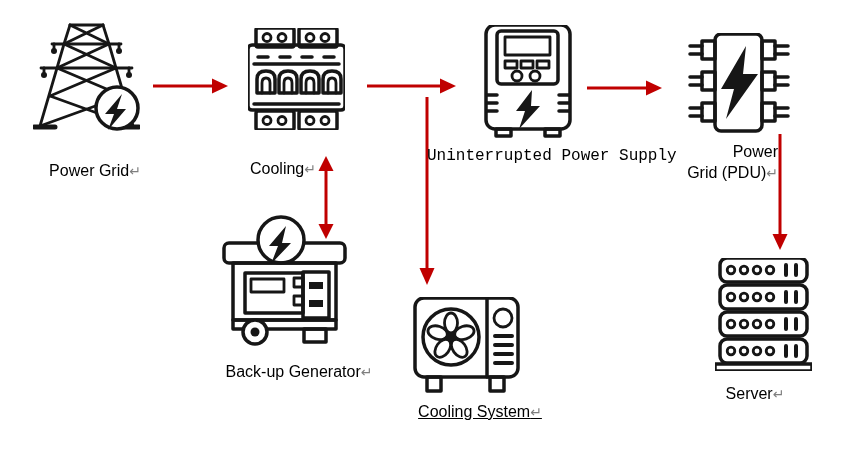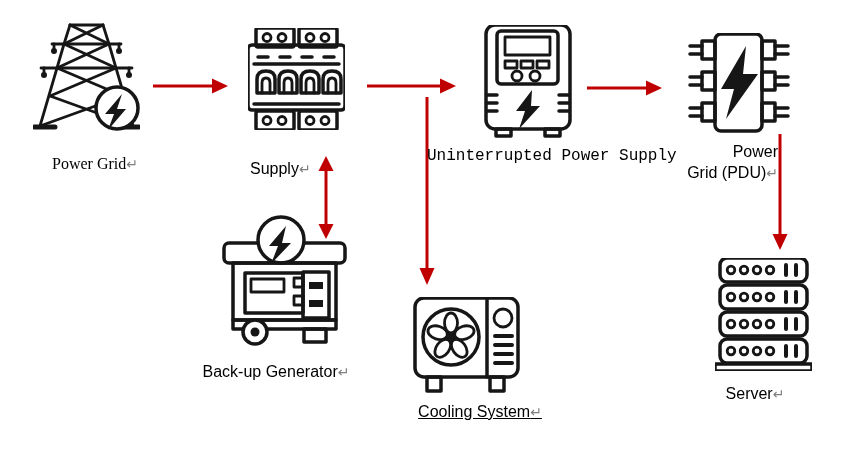--- a/index.html
+++ b/index.html
@@ -31,26 +31,26 @@
   .mark{color:var(--return-mark-gray);font-size:14px;}
   
   #icon-grid{position:absolute;left:33px;top:22px;}
   #icon-switch{position:absolute;left:248px;top:28px;}
   #icon-ups{position:absolute;left:484px;top:25px;}
   #icon-pdu{position:absolute;left:688px;top:33px;}
   #icon-server{position:absolute;left:715px;top:258px;}
   #icon-generator{position:absolute;left:218px;top:213px;}
   #icon-cooling{position:absolute;left:413px;top:297px;}
   
-  #label-grid{left:10px;top:154px;width:170px;font-family:Liberation Serif, serif;}
+  #label-grid{left:10px;top:161px;width:170px;}
   #label-switch{left:250px;top:159px;}
   #label-ups{left:427px;top:146px;width:220px;line-height:21px;font-family:Liberation Mono, monospace;}
   #label-pdu{left:686px;top:141px;width:92px;line-height:21px;text-align:right;}
   #label-server{left:700px;top:384px;width:110px;}
-  #label-generator{left:181px;top:362px;width:190px;}
+  #label-generator{left:204px;top:362px;width:190px;}
   #label-cooling{left:400px;top:402px;width:160px;text-decoration:underline;}
 </style>
 </head>
 <body>
 
 <div class="canvas">
 
   <svg class="connectors" viewBox="0 0 851 457">
     <g>
       <line x1="153" y1="86" x2="214" y2="86"></line>
@@ -135,21 +135,21 @@
           <circle cx="34" cy="9.5" r="4"></circle>
         <circle cx="62" cy="9.5" r="4"></circle>
           <circle cx="77" cy="9.5" r="4"></circle>
         <circle cx="19" cy="92.5" r="4"></circle>
           <circle cx="34" cy="92.5" r="4"></circle>
         <circle cx="62" cy="92.5" r="4"></circle>
           <circle cx="77" cy="92.5" r="4"></circle>
       </g>
     </svg>
     <figcaption id="label-switch" class="label">
-      <span>Supply</span><span class="mark">↵</span>
+      <span>Cooling</span><span class="mark">↵</span>
     </figcaption>
   </figure>
 
   <figure class="node">
     <svg id="icon-ups" class="icon" width="88" height="113" viewBox="0 0 88 113">
       <g class="s">
         <rect x="2" y="0" width="84" height="104" rx="9"></rect>
         <rect x="13" y="6" width="61" height="53" rx="4"></rect>
         <rect class="t" x="21" y="12" width="45" height="18"></rect>
         <rect class="t" x="21" y="36" width="12" height="7"></rect>

